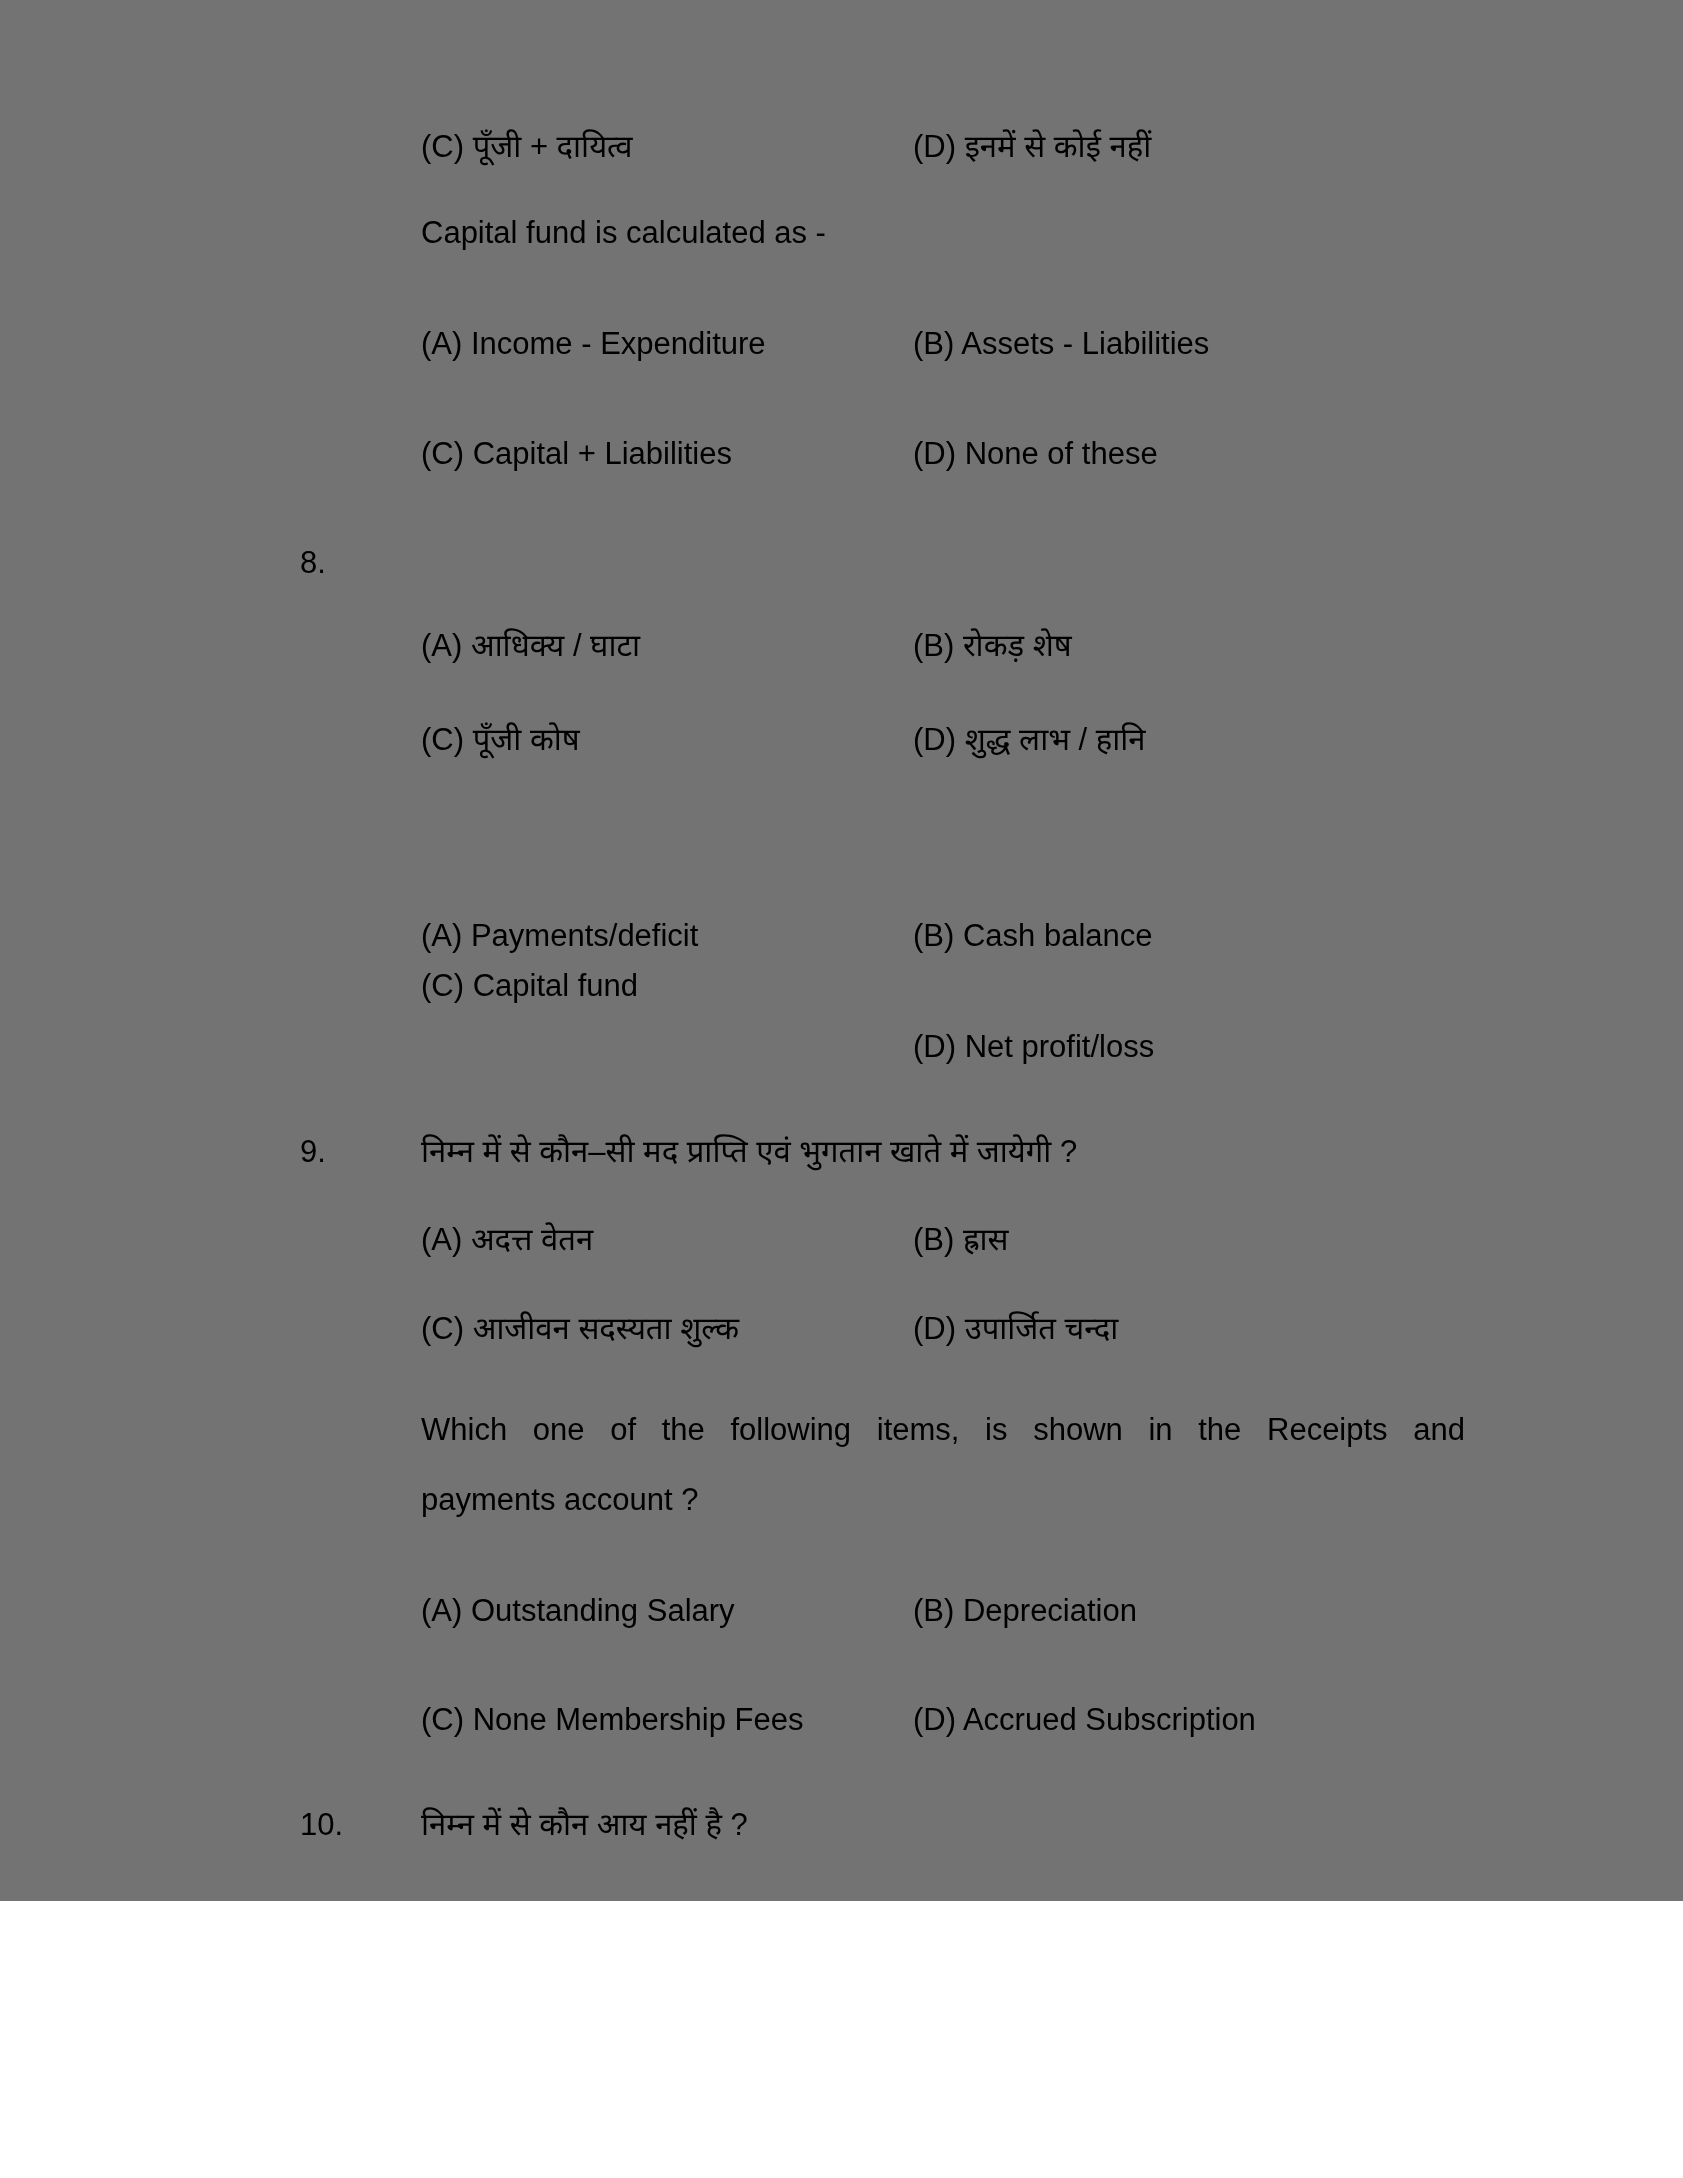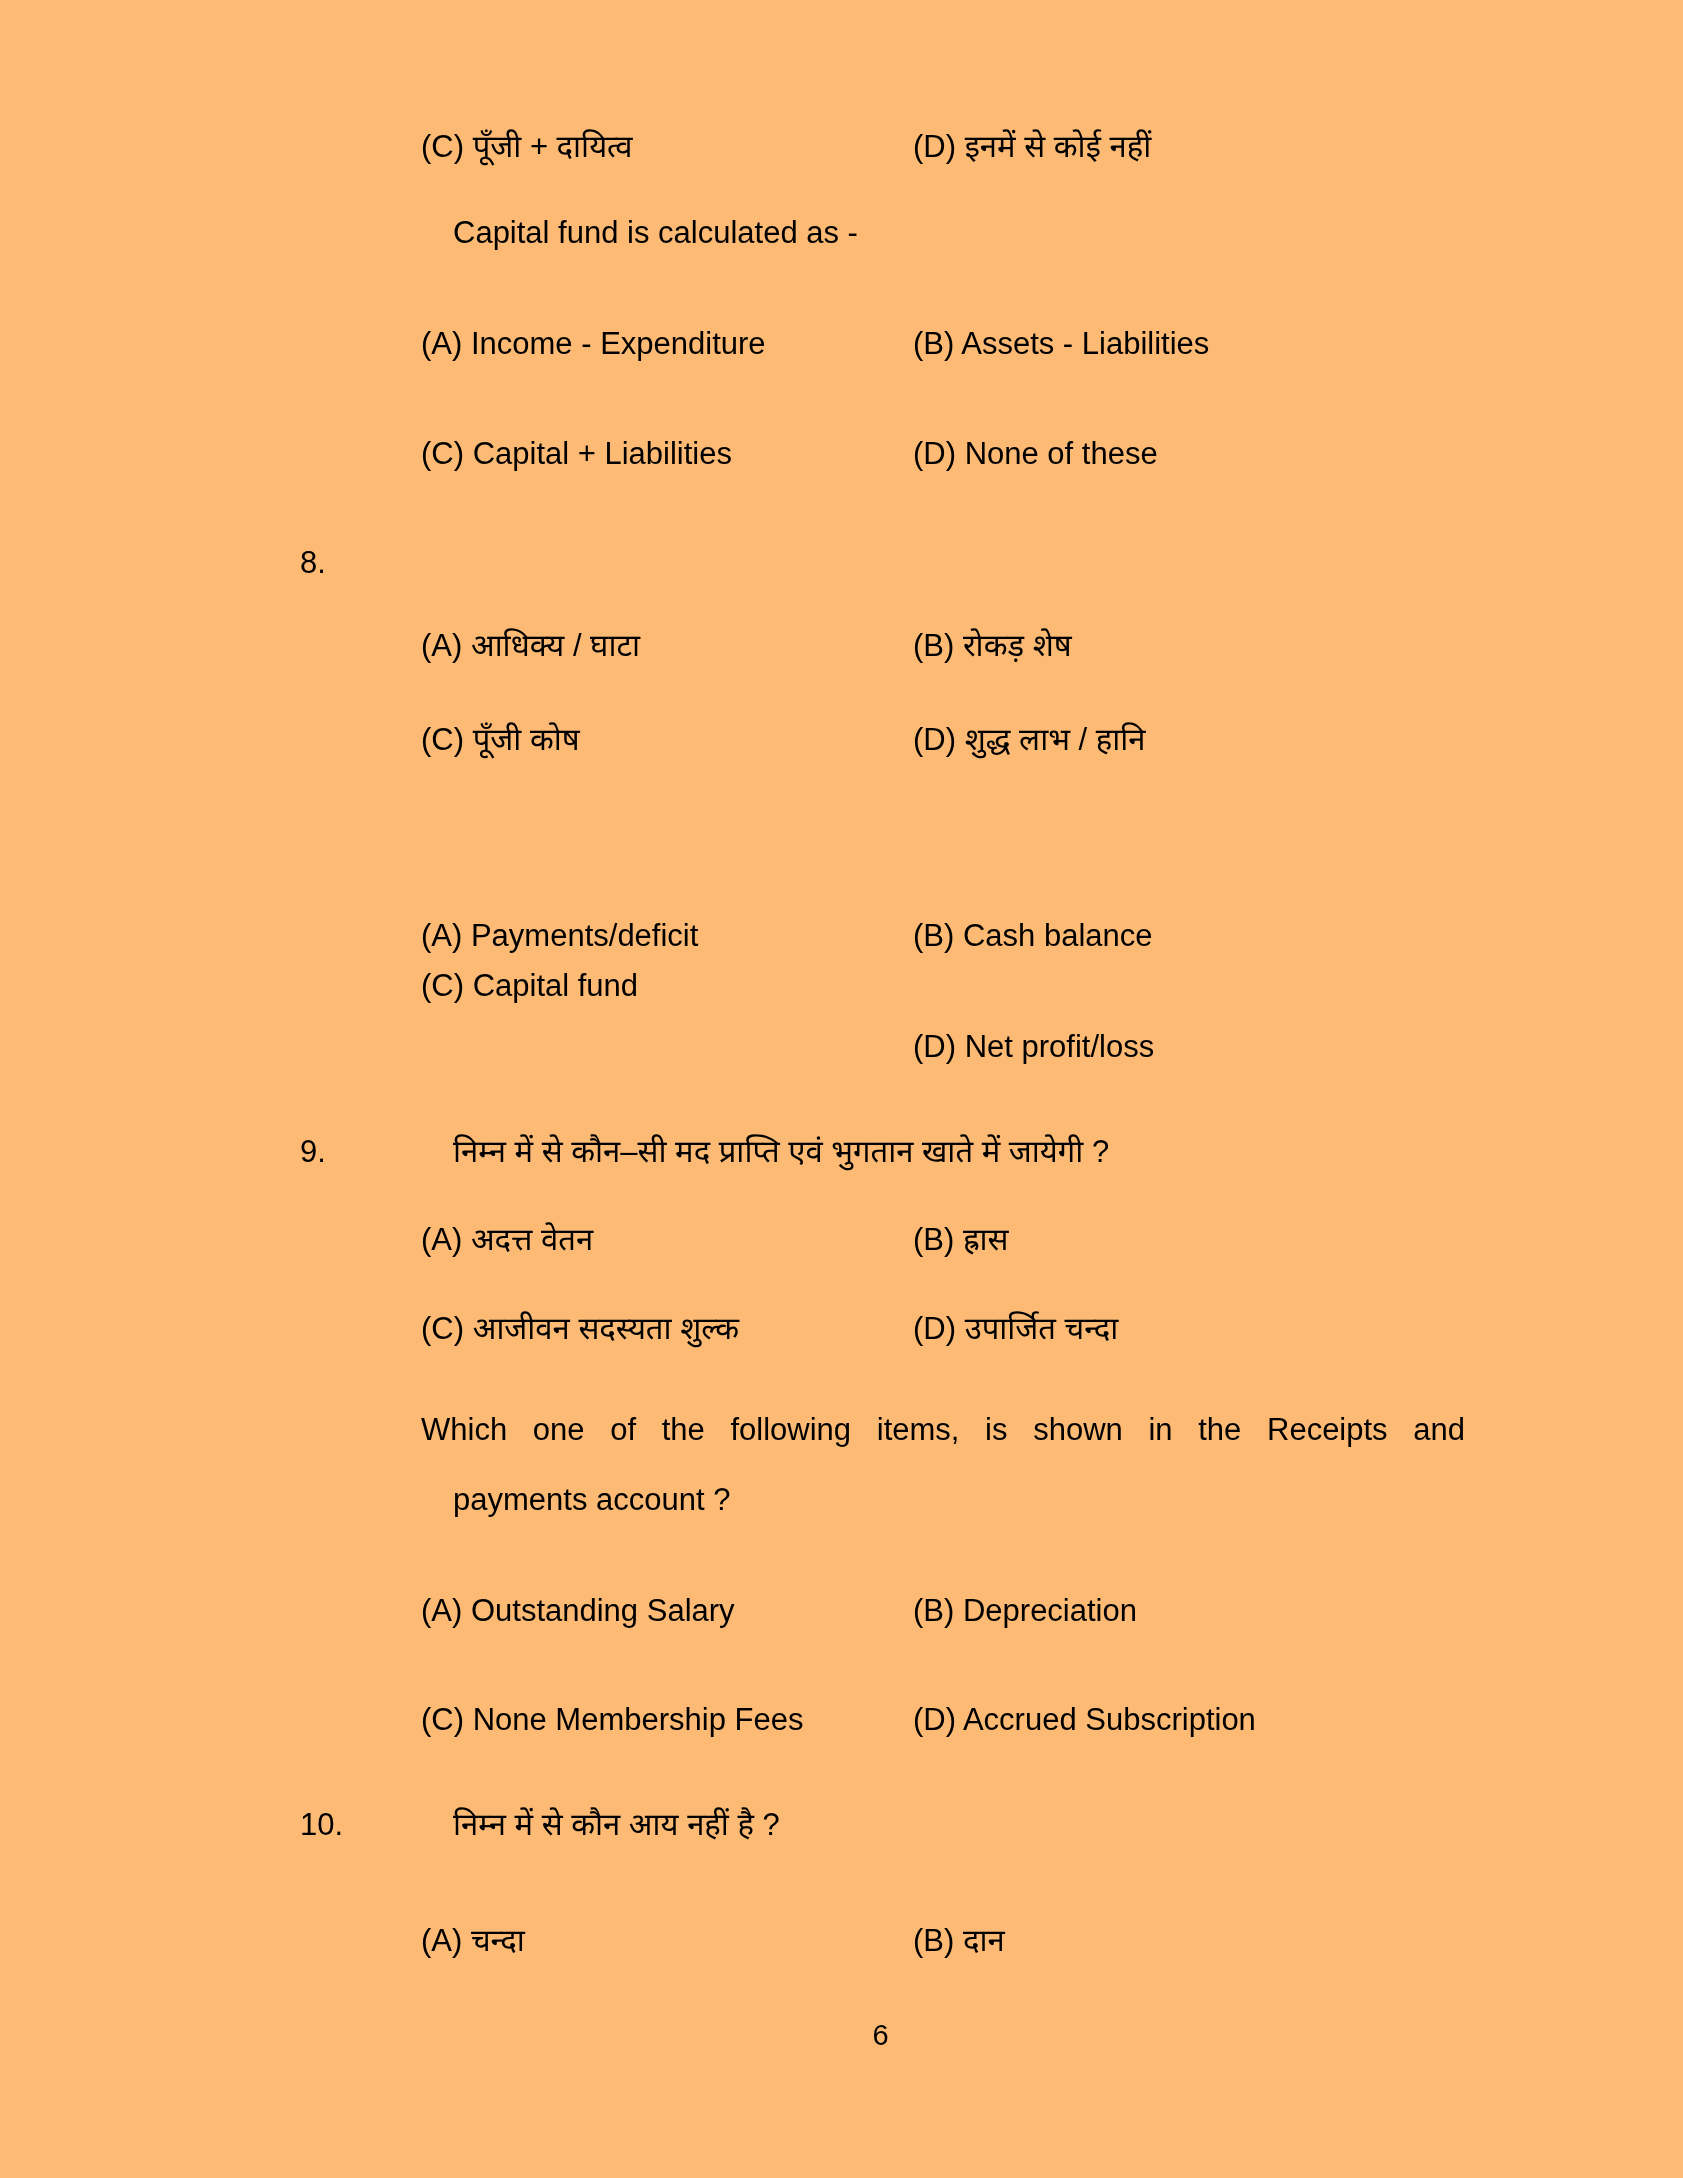--- a/index.html
+++ b/index.html
@@ -3,35 +3,35 @@
 <meta charset="utf-8">
 <style>
   html, body {
     margin: 0;
     padding: 0;
     background: #ffffff;
   }
   .page {
     position: relative;
     width: 1683px;
-    height: 2178px;
-    background: #fdba74;
+    height: 1901px;
+    background: #737373;
     color: #000000;
     font-family: "Liberation Sans", "DejaVu Sans", sans-serif;
     font-size: 31px;
     overflow: hidden;
   }
   .t {
     position: absolute;
     white-space: nowrap;
     line-height: 40px;
     color: #000000;
   }
   .qnum   { left: 300px; }
-  .qtext  { left: 421px; margin-left: 32px; }
+  .qtext  { left: 421px; }
   .optL   { left: 421px; }
   .optR   { left: 913px; text-align: center; }
   .justified {
     left: 421px;
     width: 1044px;
     white-space: normal;
     text-align: justify;
     text-align-last: justify;
     margin-top: 12px;
   }

